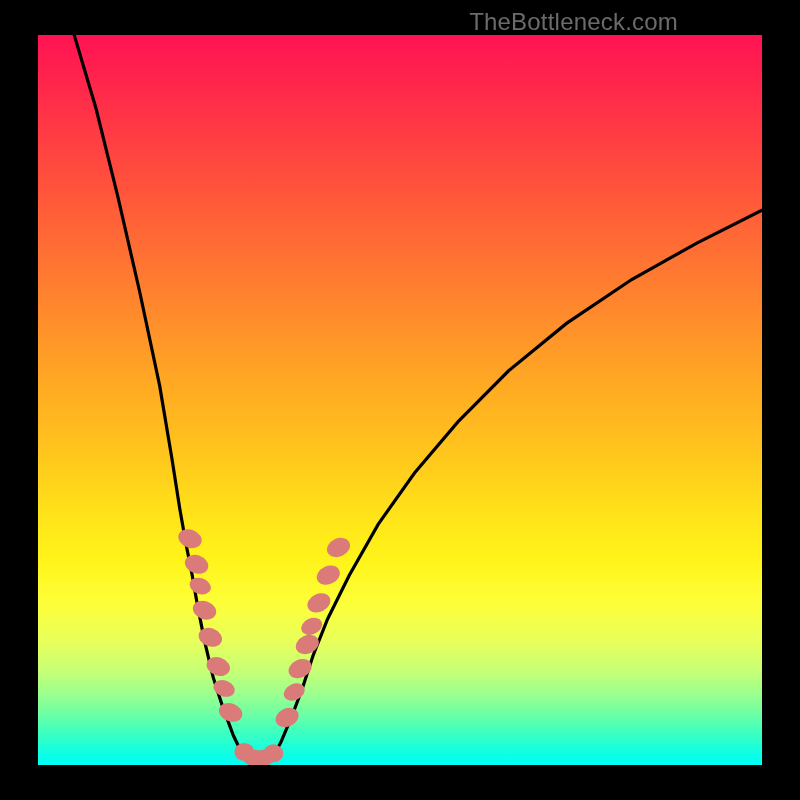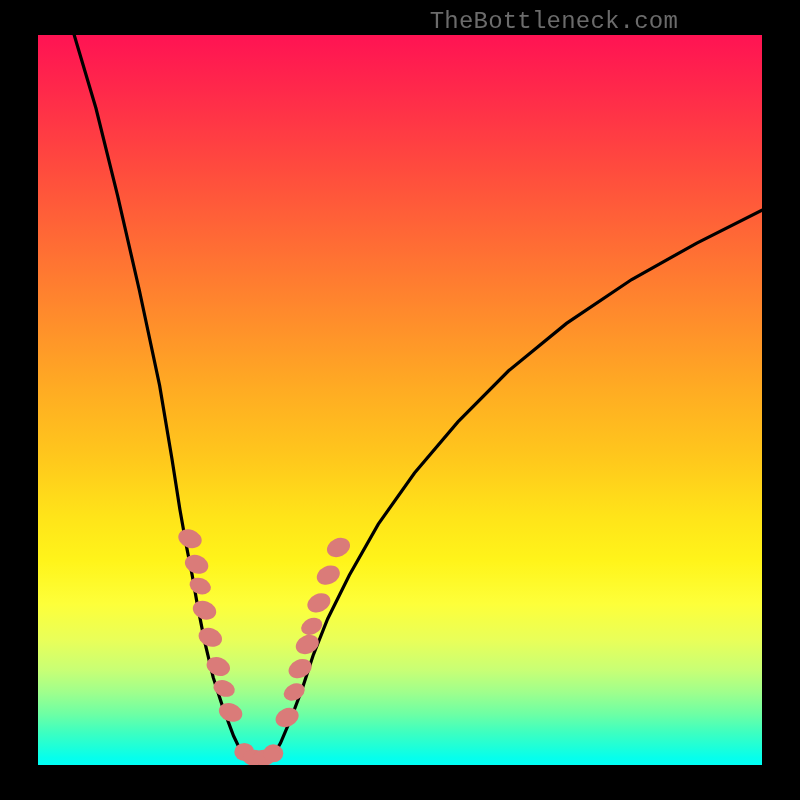--- a/index.html
+++ b/index.html
@@ -8,21 +8,20 @@
     width: 800px;
     height: 800px;
     background: #000;
     overflow: hidden;
     font-family: Arial, Helvetica, sans-serif;
   }
   .canvas-wrap {
     position: relative;
     width: 692px;
     height: 800px;
-    font-family: Liberation Mono, monospace;
   }
   .plot-area {
     position: absolute;
     left: 38px;
     top: 35px;
     width: 724px;
     height: 730px;
     background: linear-gradient(to bottom,
       #ff1353 0%,
       #ff2a4a 8%,

